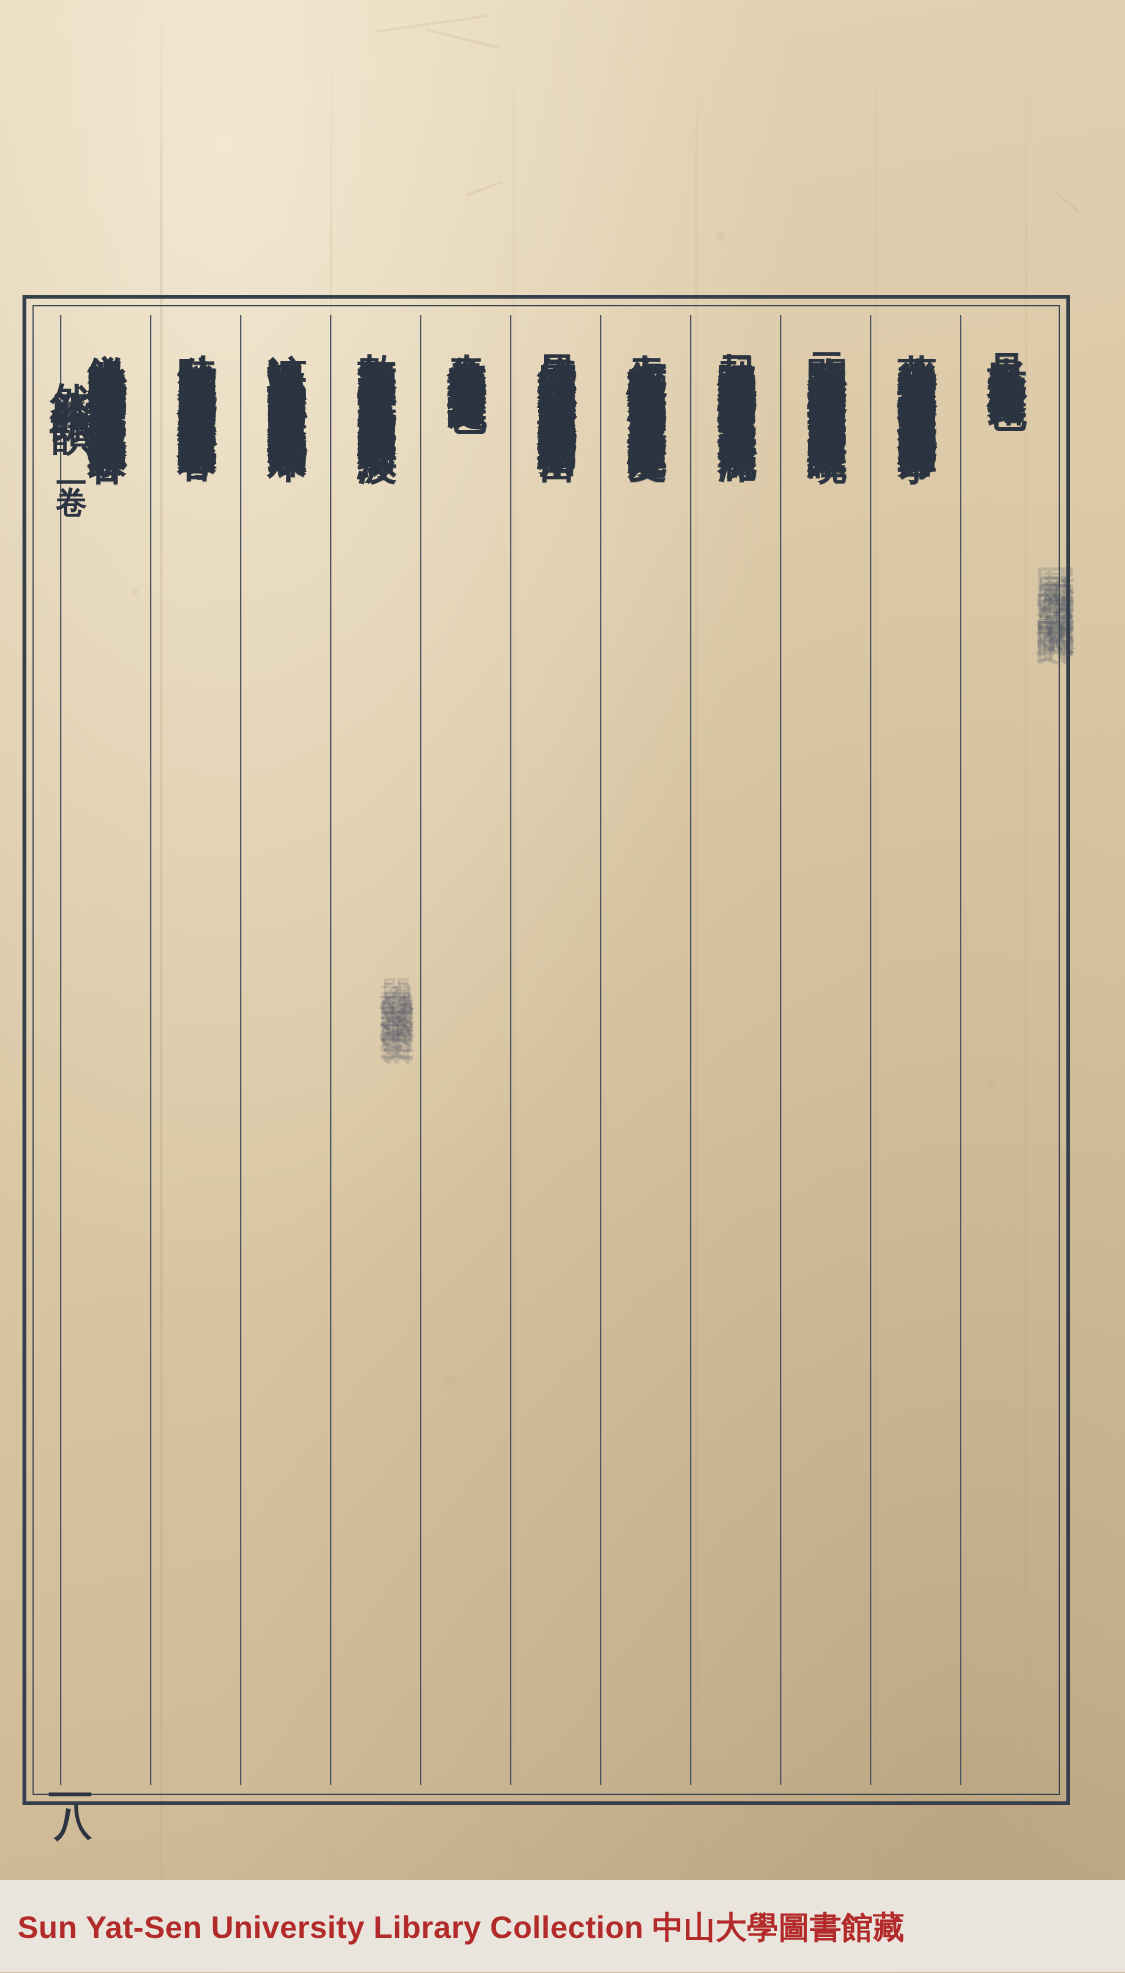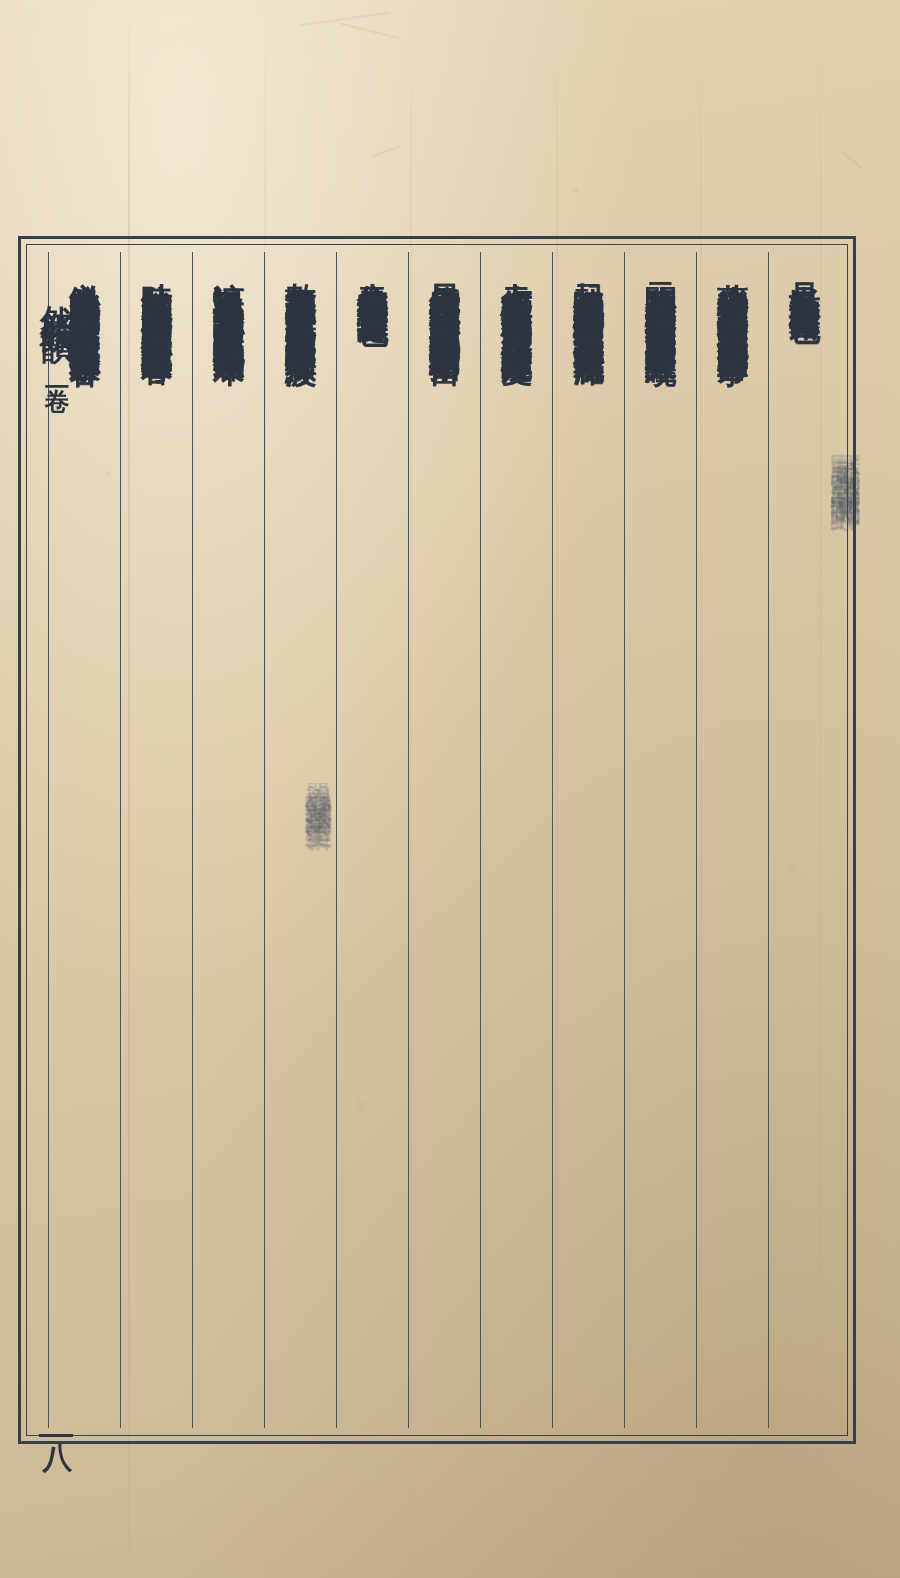--- a/index.html
+++ b/index.html
@@ -254,14 +254,17 @@
   </div>
 
   <div id="title-col">
     <div class="title-text">然脂餘韻</div>
     <div class="fish-mark"></div>
     <div class="title-sub">卷一</div>
     <div class="page-num">八</div>
     <div class="page-rule"></div>
   </div>
 
+  <div id="footer">
+    <div id="footer-text">Sun Yat-Sen University Library Collection 中山大學圖書館藏</div>
+  </div>
 
 </div>
 
 </body></html>

